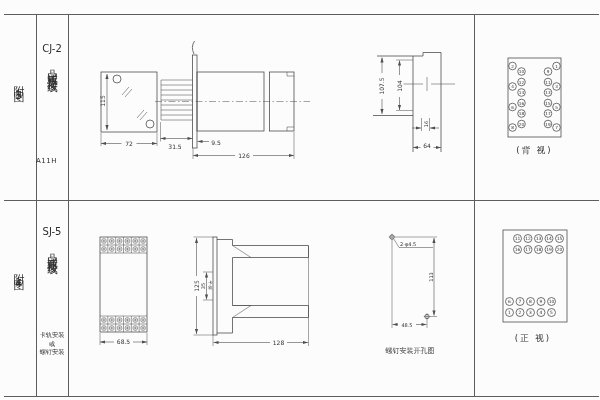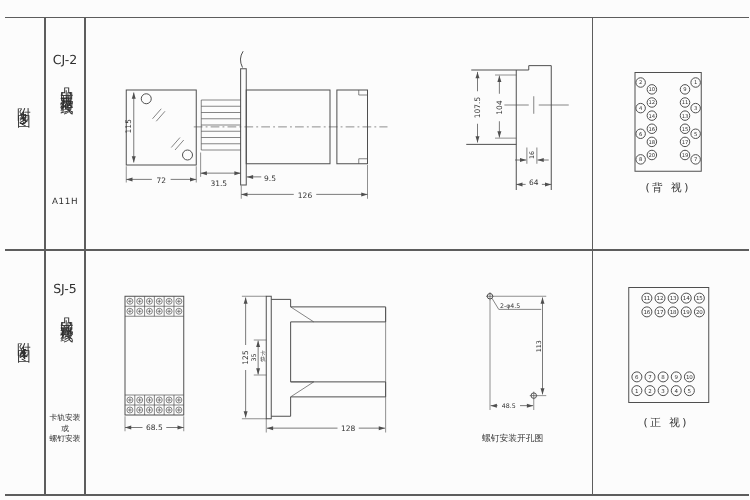--- a/index.html
+++ b/index.html
@@ -15,21 +15,21 @@
   .wbg{fill:#fcfcfc;stroke:none;}
   svg text{fill:#333;font-family:"DejaVu Sans","Liberation Sans",sans-serif;}
   .dtxt{font-size:6px;}
   .dtxt-s{font-size:5px;}
   .cap{font-size:8.5px;letter-spacing:2px;}
   .lbl{position:absolute;}
   .vtext{writing-mode:vertical-rl;text-orientation:upright;}
   .rowlab{left:10px;font-size:11px;letter-spacing:6px;}
   .model{left:36px;width:32px;text-align:center;font-size:10px;}
   .mount{left:46px;font-size:10.5px;letter-spacing:2px;}
-  .code{left:36px;width:32px;text-align:center;font-size:7px;letter-spacing:0.5px;}
+  .code{left:36px;width:32px;text-align:left;font-size:7px;letter-spacing:0.5px;}
   .note{left:35px;top:331px;width:34px;text-align:center;font-size:6.2px;line-height:8.5px;}
 </style>
 </head>
 <body>
 
 <div id="sheet">
 
   <svg width="600" height="400" viewBox="0 0 600 400">
     <defs>
       <marker id="as" markerWidth="6" markerHeight="4" refX="0.5" refY="2" orient="auto" markerUnits="userSpaceOnUse">

